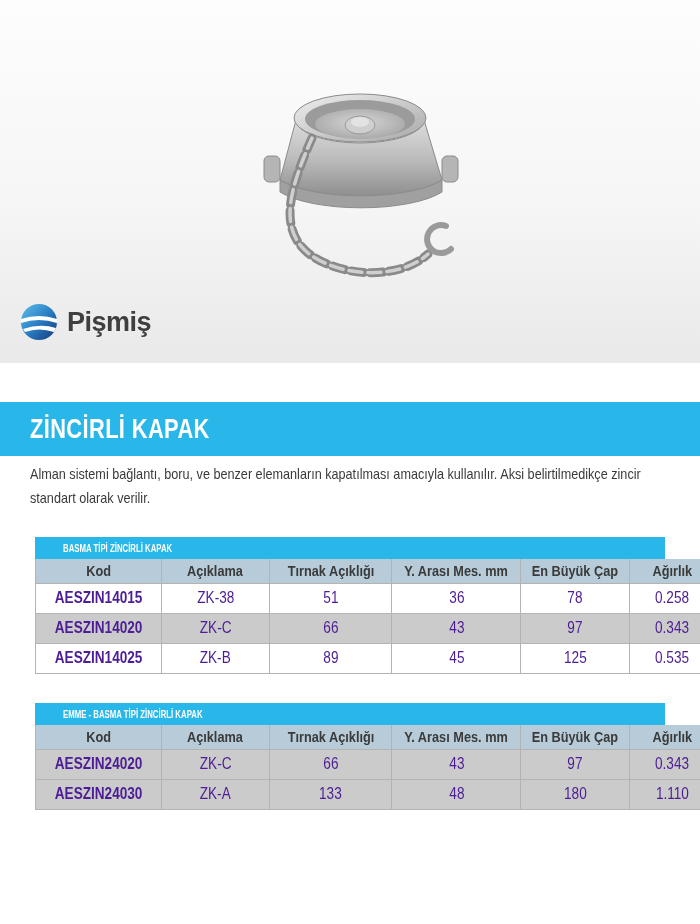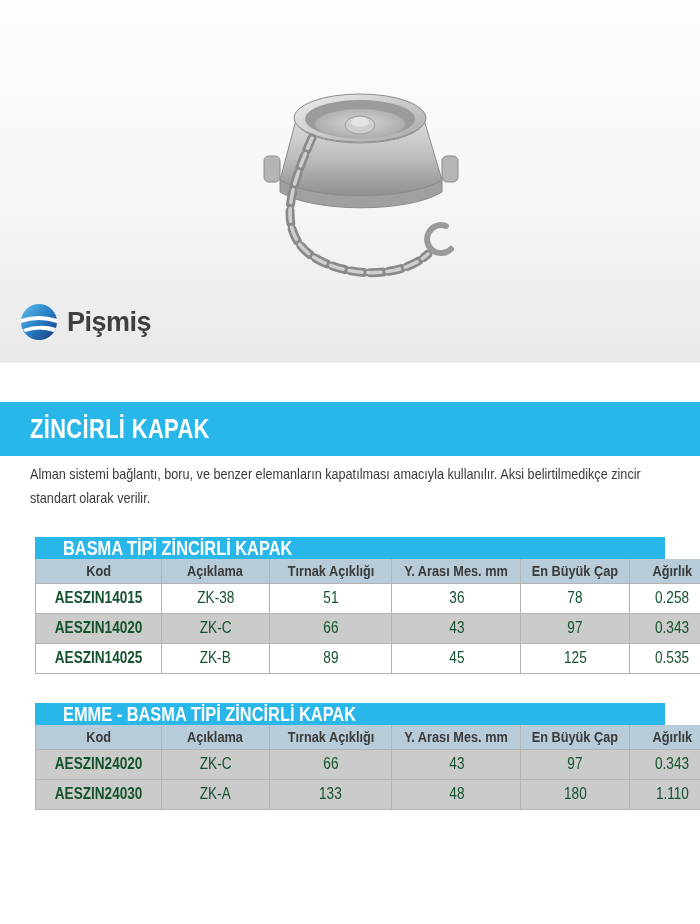--- a/index.html
+++ b/index.html
@@ -47,32 +47,32 @@
   }
 
   
   .spec-table { position: absolute; left: 35px; width: 630px; }
   .spec-table.t1 { top: 537px; }
   .spec-table.t2 { top: 703px; }
 
   .table-title {
     height: 22px; background: #29b6e8; color: #ffffff;
     display: flex; align-items: center; padding-left: 28px;
-    font-weight: bold; font-size: 21px;
+    font-weight: bold; font-size: 10px;
   }
   table { width: 680px; border-collapse: collapse; table-layout: fixed; }
   th, td {
     border: 1px solid #b3b3b3; text-align: center; vertical-align: middle;
     overflow: hidden;
   }
   thead th {
     background: #b7ccd8; height: 24px; font-size: 15px; font-weight: bold; color: #3a3a3a;
     border-top: none;
   }
-  tbody td { height: 30px; font-size: 16px; background: #ffffff; color: #14532d; }
+  tbody td { height: 30px; font-size: 16px; background: #ffffff; color: #4c1d95; }
   tbody tr.alt td { background: #cbcbcb; margin-left: 16px; }
   td.kod { font-weight: bold; }
   col.c1 { width: 18.5%; } col.c2 { width: 16%; } col.c3 { width: 18%; }
   col.c4 { width: 19%; } col.c5 { width: 16%; } col.c6 { width: 12.5%; }
 </style>
 </head>
 <body>
 
 <div class="page">
 

